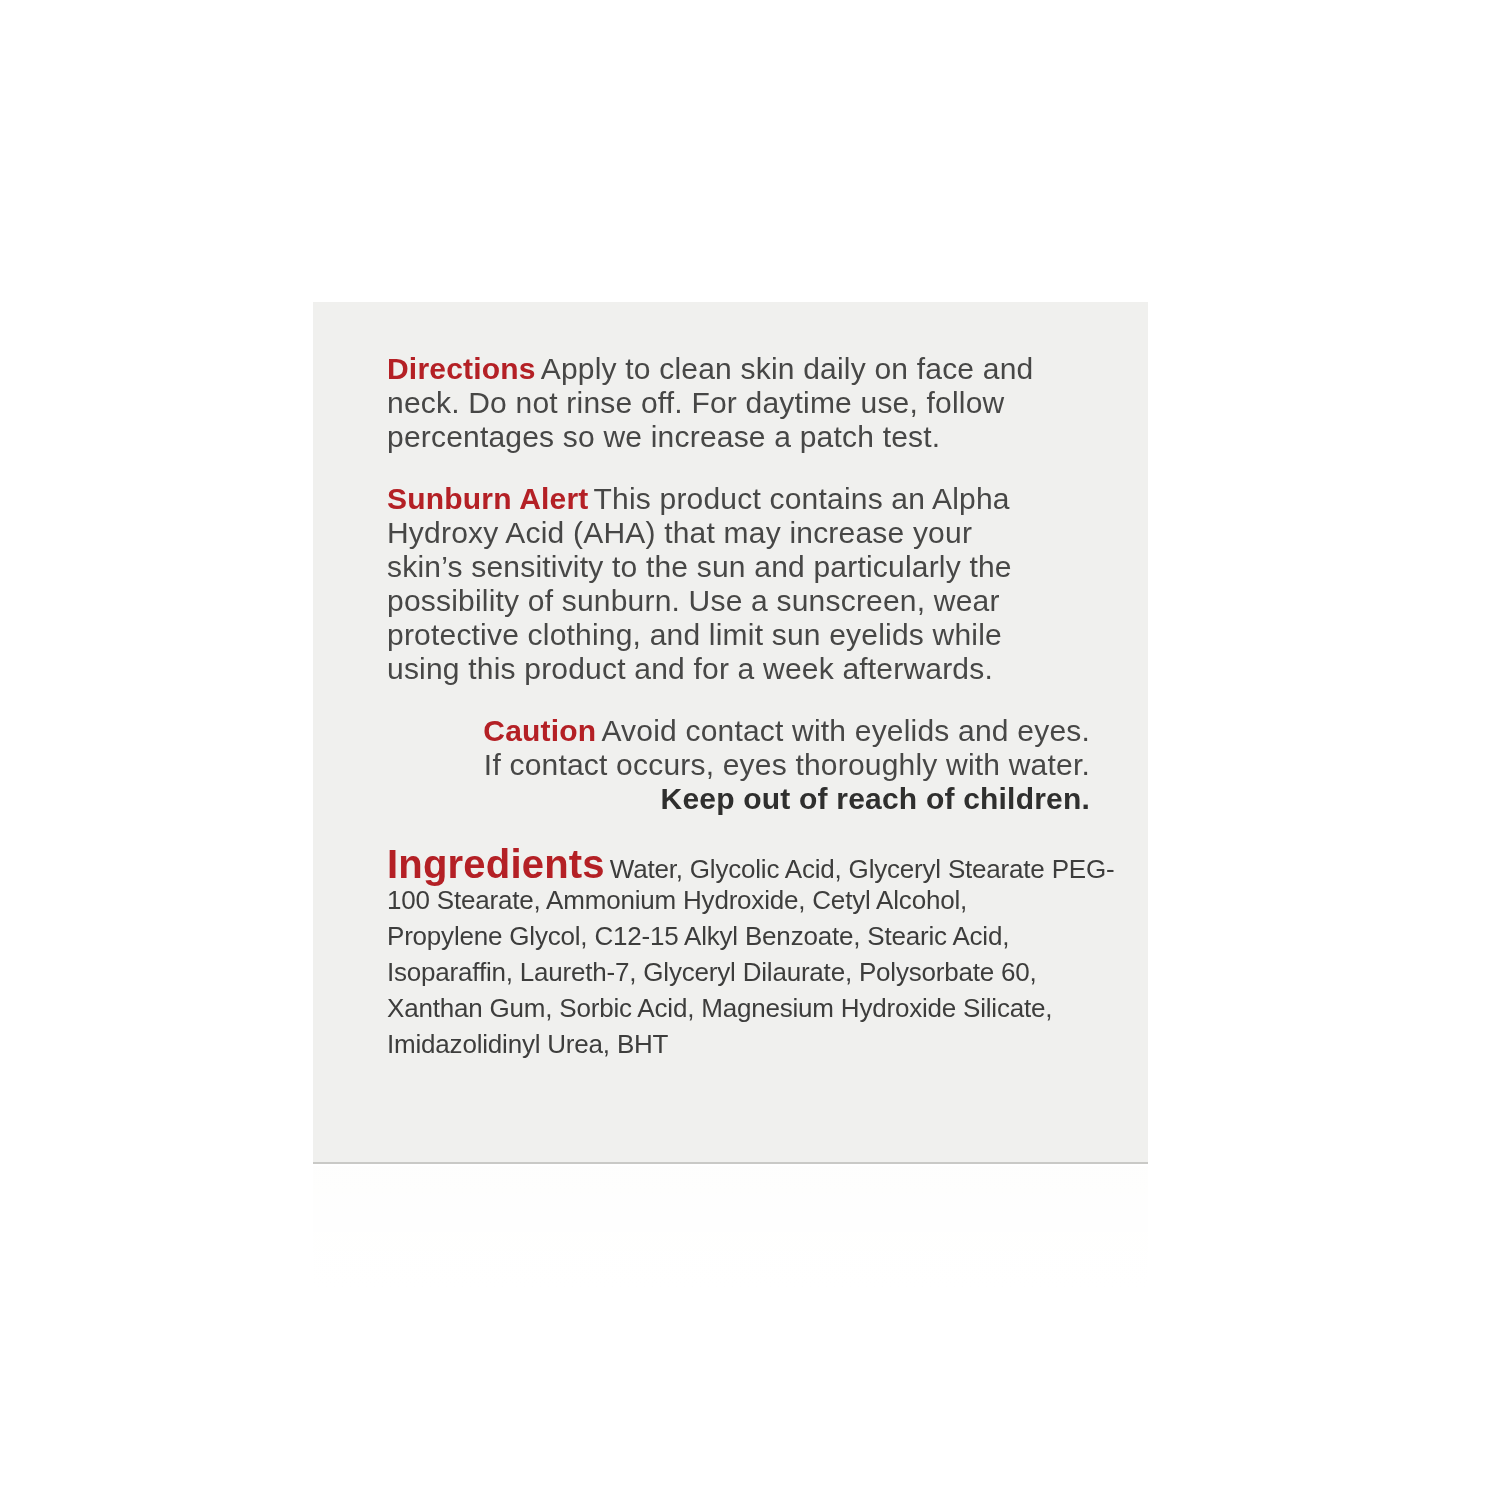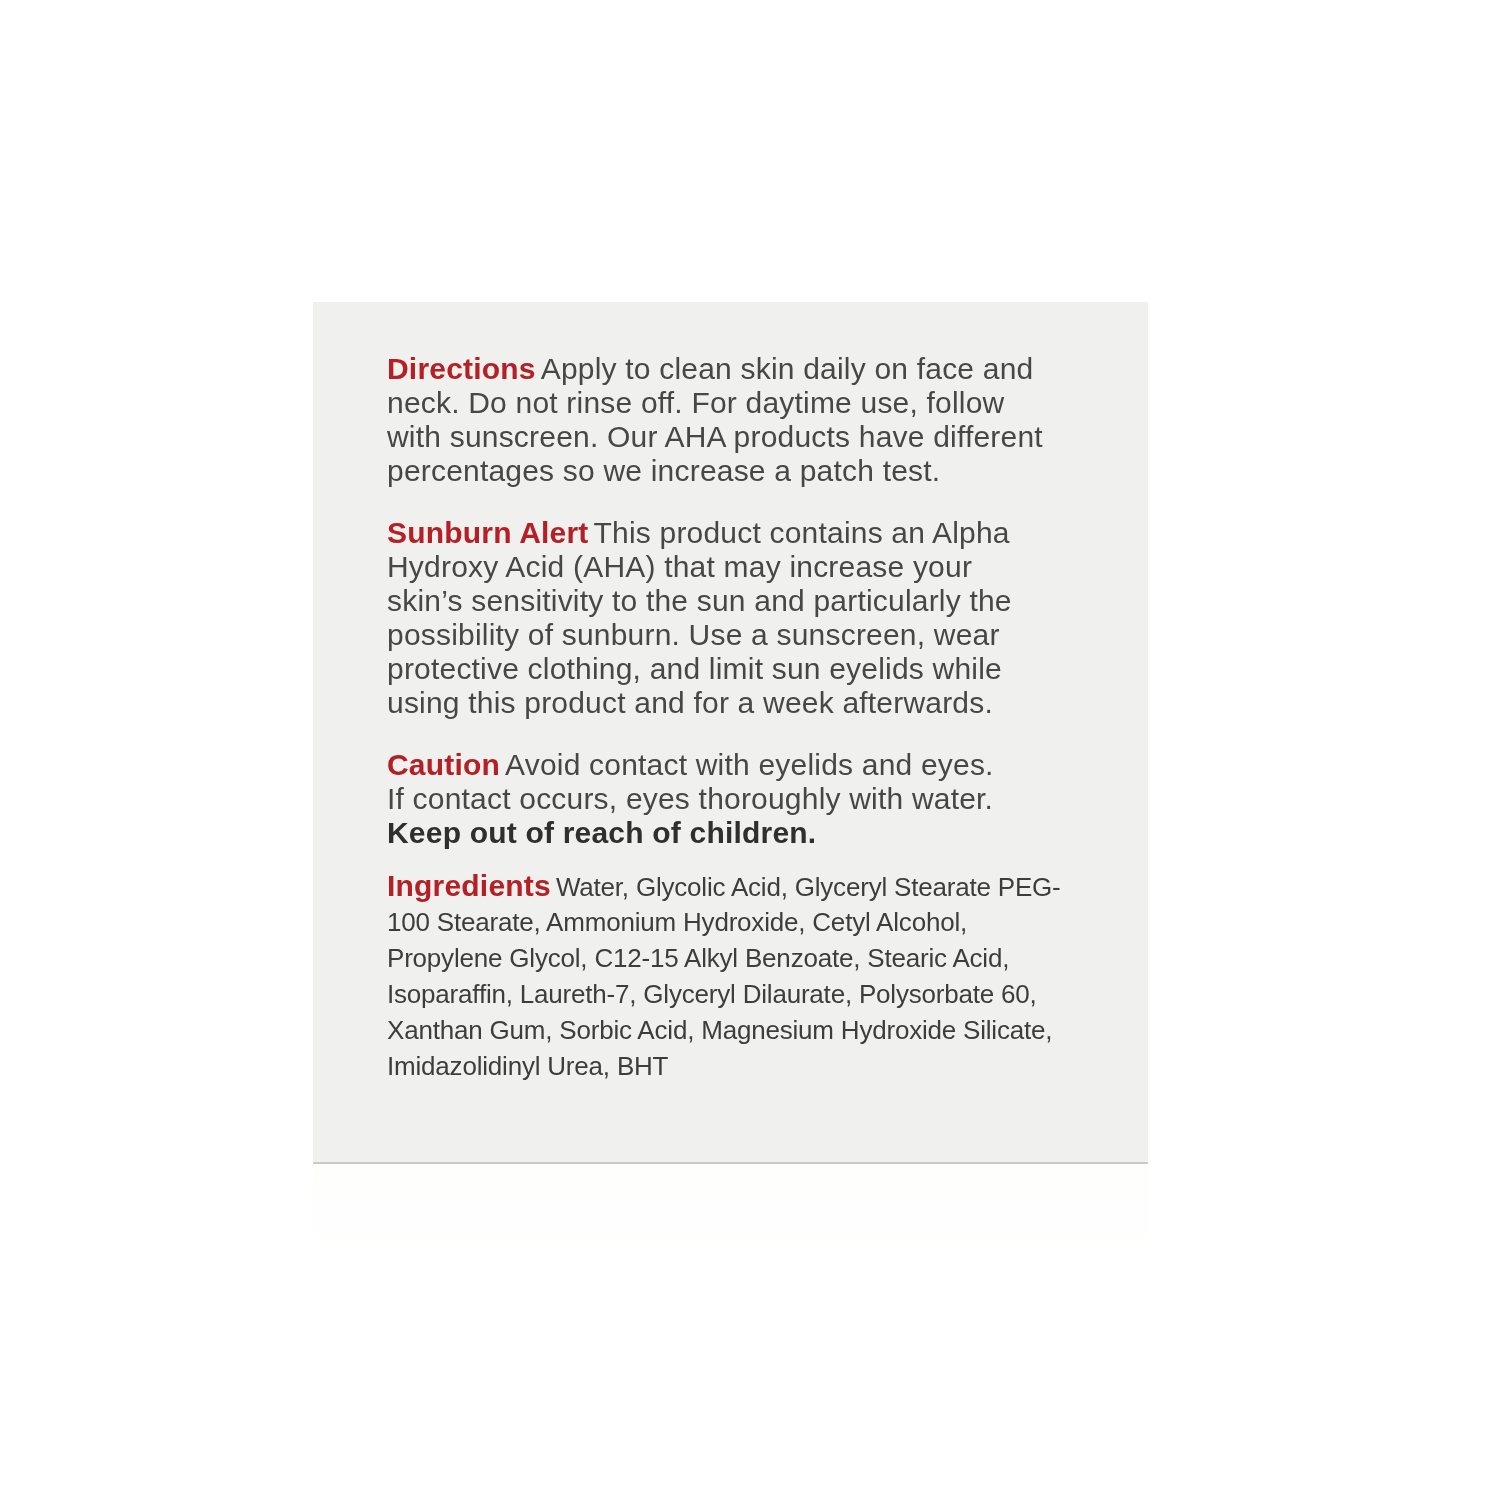--- a/index.html
+++ b/index.html
@@ -15,21 +15,21 @@
     left:313px;top:302px;
     width:835px;height:862px;
     box-sizing:border-box;
     background:var(--panel-bg,#f0f0ee);
     border-bottom:2px solid #c9c9c6;
     padding:50px 58px 0 74px;
     overflow:hidden;
   }
   .section{margin:0;}
   .section.gap-a{margin-bottom:28px;}
-  .section.gap-b{margin-bottom:18px;}
+  .section.gap-b{margin-bottom:30px;text-align:right;}
   .line{
     height:34px;
     line-height:34px;
     font-size:30px;
     color:var(--body-color,#474746);
     white-space:nowrap;
     letter-spacing:0.2px;
   }
   .line .heading{
     font-weight:700;
@@ -42,21 +42,21 @@
     color:#2f2f2e;
   }
   .section.ingredients .line{
     height:36px;
     line-height:36px;
     font-size:26px;
     letter-spacing:-0.2px;
     color:#3d3d3c;
   }
   .section.ingredients .line .heading{
-    font-size:30px;
+    font-size:40px;
     letter-spacing:0.2px;
   }
   
   .reflection{
     position:absolute;
     left:313px;top:1166px;
     width:835px;height:150px;
     overflow:hidden;
     pointer-events:none;
   }
@@ -82,21 +82,20 @@
 <body>
 
 <div class="page">
 
   <div class="panel">
 
     <div class="section gap-a">
       <div>
           <div class="line"><span class="heading">Directions</span>Apply to clean skin daily on face and</div>
           <div class="line">neck. Do not rinse off. For daytime use, follow</div>
-          <div class="line">with sunscreen. Our AHA products have different</div>
           <div class="line">percentages so we increase a patch test.</div>
         </div>
     </div>
 
     <div class="section gap-a">
       <div>
           <div class="line"><span class="heading">Sunburn Alert</span>This product contains an Alpha</div>
           <div class="line">Hydroxy Acid (AHA) that may increase your</div>
           <div class="line">skin’s sensitivity to the sun and particularly the</div>
           <div class="line">possibility of sunburn. Use a sunscreen, wear</div>

